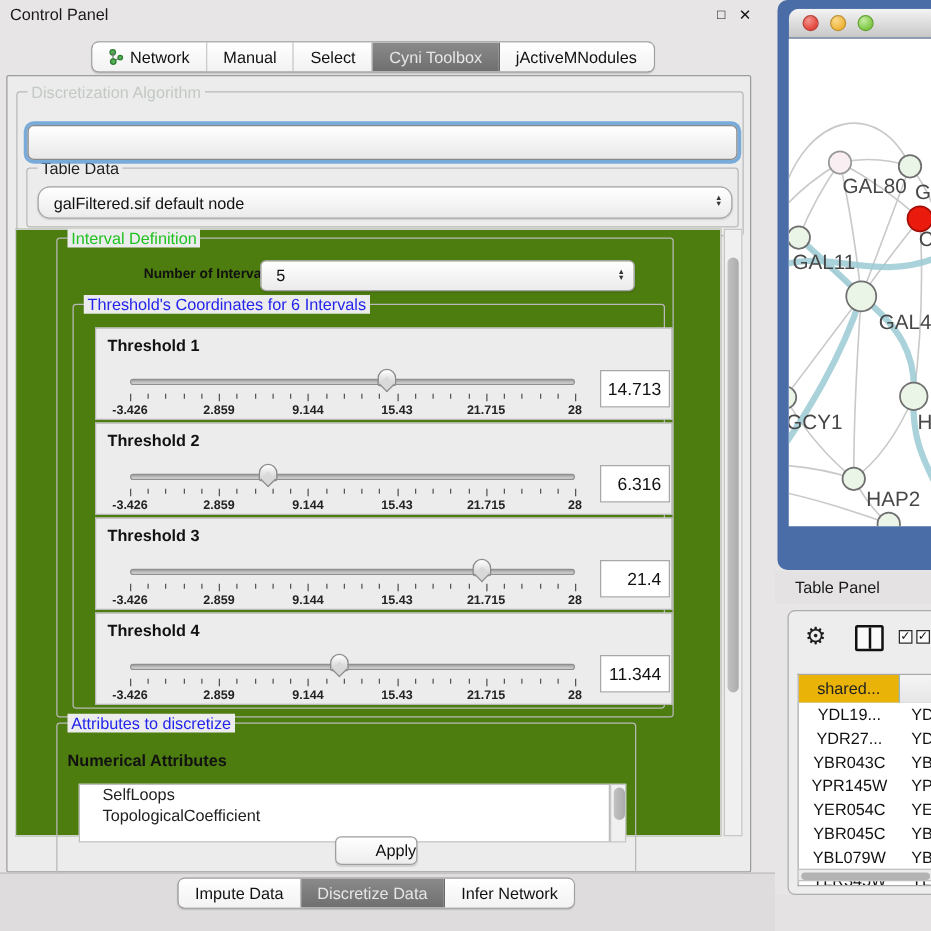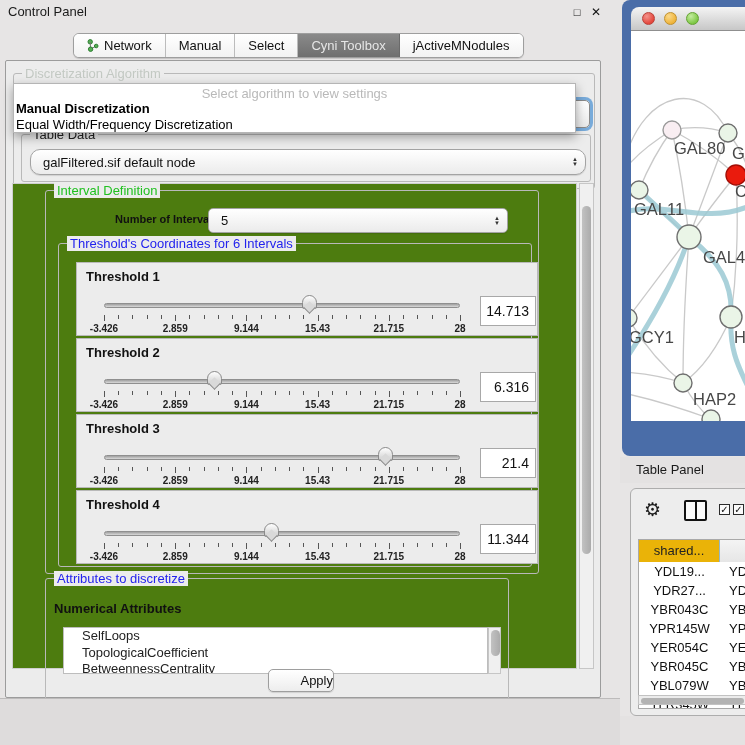--- a/index.html
+++ b/index.html
@@ -154,27 +154,20 @@
       <span class="group-title" style="color:#222;">Table Data</span>
       <div class="mac-combo" style="left:8px; top:14px; width:556px; height:26px;border-radius:10px;">
         <span>galFiltered.sif default node</span>
         <span class="stepper">▲<br>▼</span>
       </div>
     </div>
   </div>
 
   <div class="abs" id="algo-combo-hidden"></div>
 
-  <div class="abs" id="popup">
-    <div id="popup-hint">Select algorithm to view settings</div>
-    <div id="popup-items">
-        <div class="popup-item bold">Manual Discretization</div>
-        <div class="popup-item">Equal Width/Frequency Discretization</div>
-      </div>
-  </div>
 
   <div class="abs" id="scroll-viewport">
 
     <div class="groupbox" style="left:32px; top:6px; width:494px; height:384px;">
       <span class="group-title gt-green">Interval Definition</span>
       <span class="abs" id="num-int-label" style="left:34px; top:22px;">Number of Intervals</span>
       <div class="mac-combo" style="left:162px; top:17px; width:300px; height:25px;">
         <span>5</span>
         <span class="stepper">▲<br>▼</span>
       </div>
@@ -337,35 +330,39 @@
           <div class="th-value">11.344</div>
         </div>
       </div>
 
     <div class="groupbox" style="left:32px; top:394px; width:464px; height:150px;">
       <span class="group-title gt-blue">Attributes to discretize</span>
       <span class="abs" style="left:8px; top:22px; font-size:13px; font-weight:bold; color:#111;">Numerical Attributes</span>
       <div id="attr-list">
           <div class="list-item">SelfLoops</div>
           <div class="list-item">TopologicalCoefficient</div>
-          <div class="list-item">BetweennessCentrality</div>
         </div>
       <div id="attr-scrollbar">
         <div class="vthumb" style="top:2px; height:26px;"></div>
       </div>
     </div>
   </div>
 
   <div class="abs vscrollbar" style="left:579px; top:183px; width:15px; height:486px;">
     <div class="vthumb" style="top:22px; height:348px;"></div>
   </div>
 
   <div class="abs" id="apply-btn">Apply</div>
 
   <div class="abs" id="bottom-strip"></div>
+  <div class="abs seg-tabs" id="bottom-tabs">
+      <div class="seg-tab">Impute Data</div>
+      <div class="seg-tab selected">Discretize Data</div>
+      <div class="seg-tab">Infer Network</div>
+    </div>
 
   <div class="abs" id="net-window">
     <div class="abs" id="net-titlebar">
       <div class="tlight" style="left:11px; background:radial-gradient(circle at 35% 30%, #f3938c, #e4473c 70%); border:1px solid #b8423a;"></div>
       <div class="tlight" style="left:33px; background:radial-gradient(circle at 35% 30%, #fad98b, #efb43a 70%); border:1px solid #c0912f;"></div>
       <div class="tlight" style="left:55px; background:radial-gradient(circle at 35% 30%, #c4ecA0, #7ec845 70%); border:1px solid #63a233;"></div>
     </div>
     <div class="abs" id="net-canvas">
       <svg id="net-svg" width="114" height="390" viewBox="0 0 114 390">
         <g stroke="#c9c9c9" stroke-width="1.3" fill="none">

